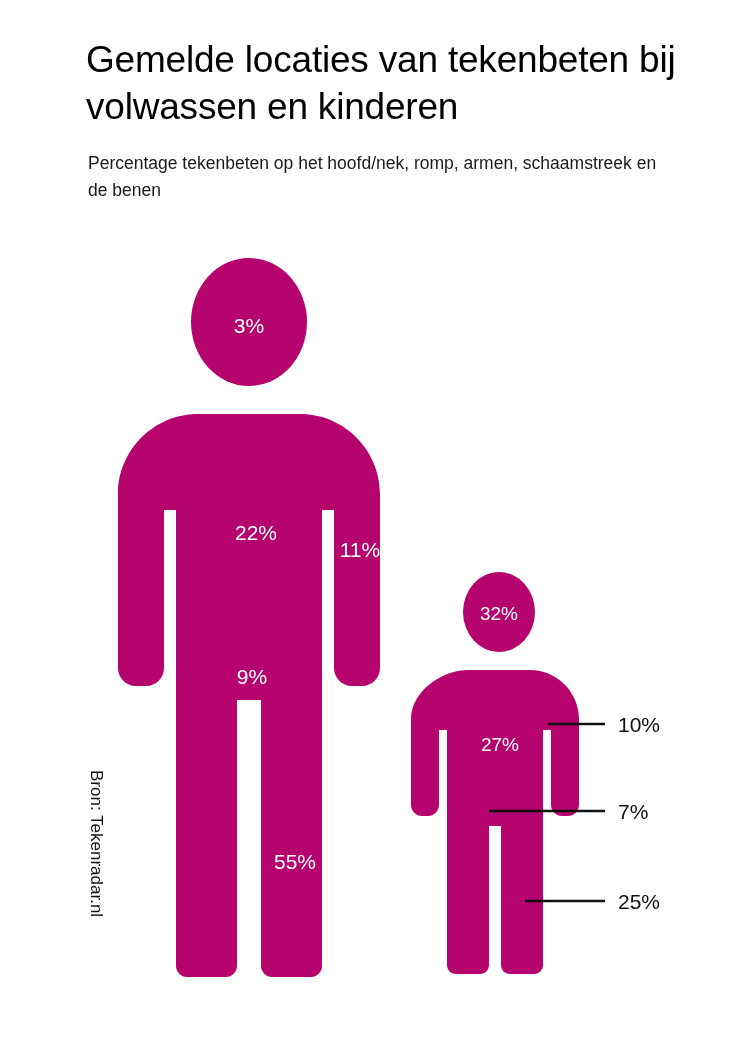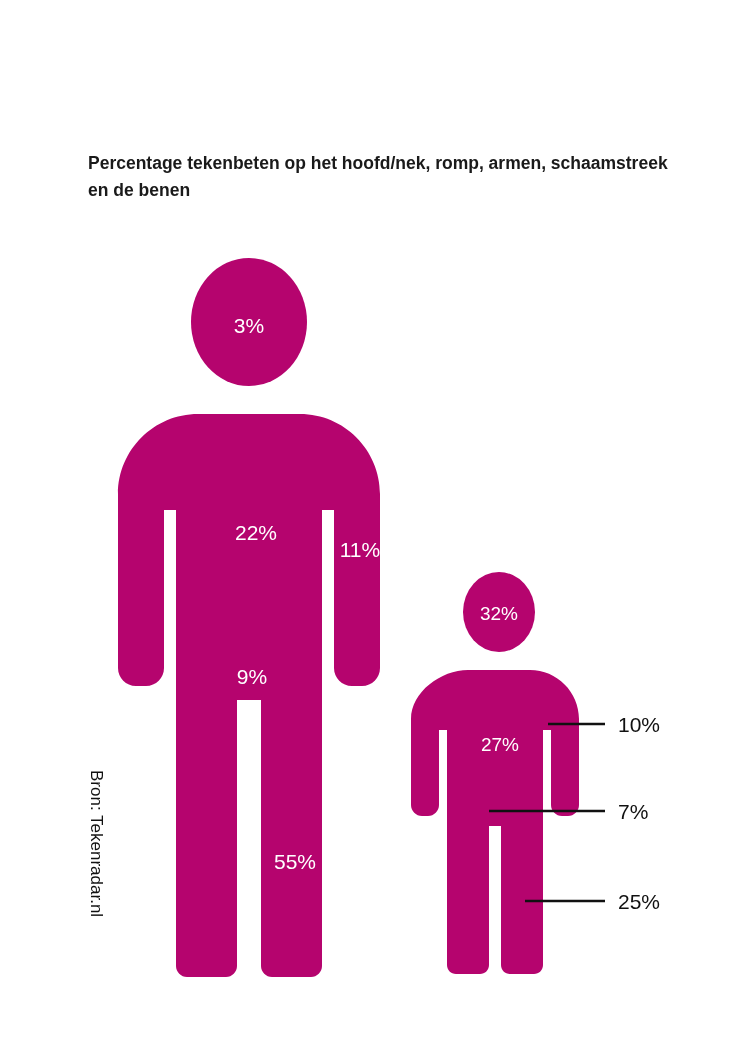--- a/index.html
+++ b/index.html
@@ -33,21 +33,21 @@
     letter-spacing: -0.2px;
   }
 
   .subtitle {
     position: absolute;
     left: 88px;
     top: 150px;
     width: 580px;
     font-size: 17.5px;
     line-height: 1.55;
-    font-weight: 700;
+    font-weight: 400;
     color: #1a1a1a;
   }
 
   .figure-svg {
     position: absolute;
     left: 0;
     top: 0;
     width: 752px;
     height: 1062px;
   }
@@ -81,20 +81,21 @@
   .callout-line {
     stroke: #111111;
     stroke-width: 2.4;
   }
 </style>
 </head>
 <body>
 
 <div class="infographic">
 
+  <div class="title">Gemelde locaties van tekenbeten bij volwassen en kinderen</div>
   <div class="subtitle">Percentage tekenbeten op het hoofd/nek, romp, armen, schaamstreek en de benen</div>
 
   <svg class="figure-svg" viewBox="0 0 752 1062">
 
     <g>
 
       <ellipse cx="249" cy="322" rx="58" ry="64" fill="#b5046e"></ellipse>
 
       <path fill="#b5046e" d="M198,414
                L300,414

